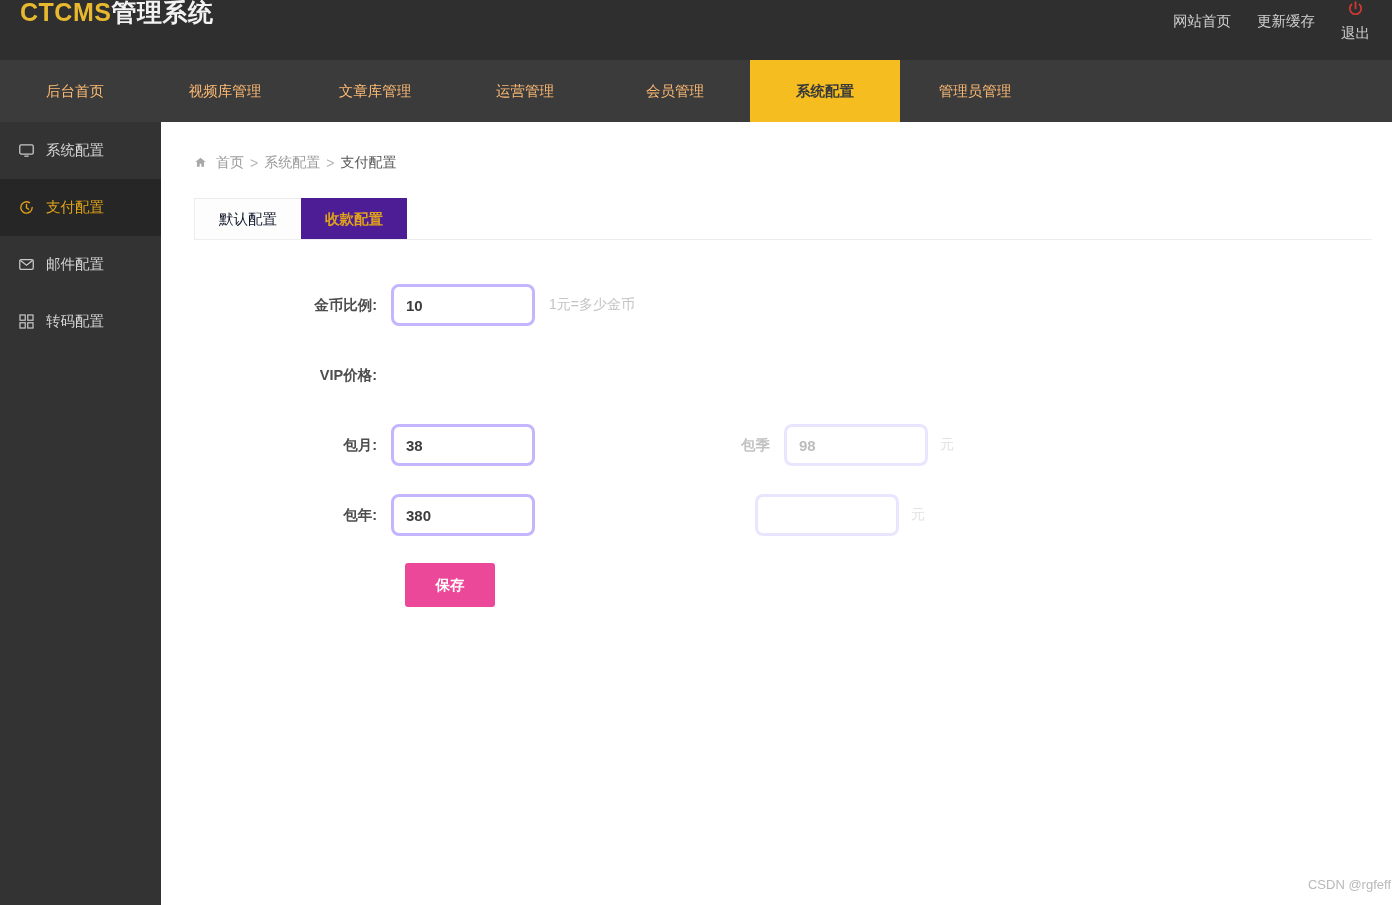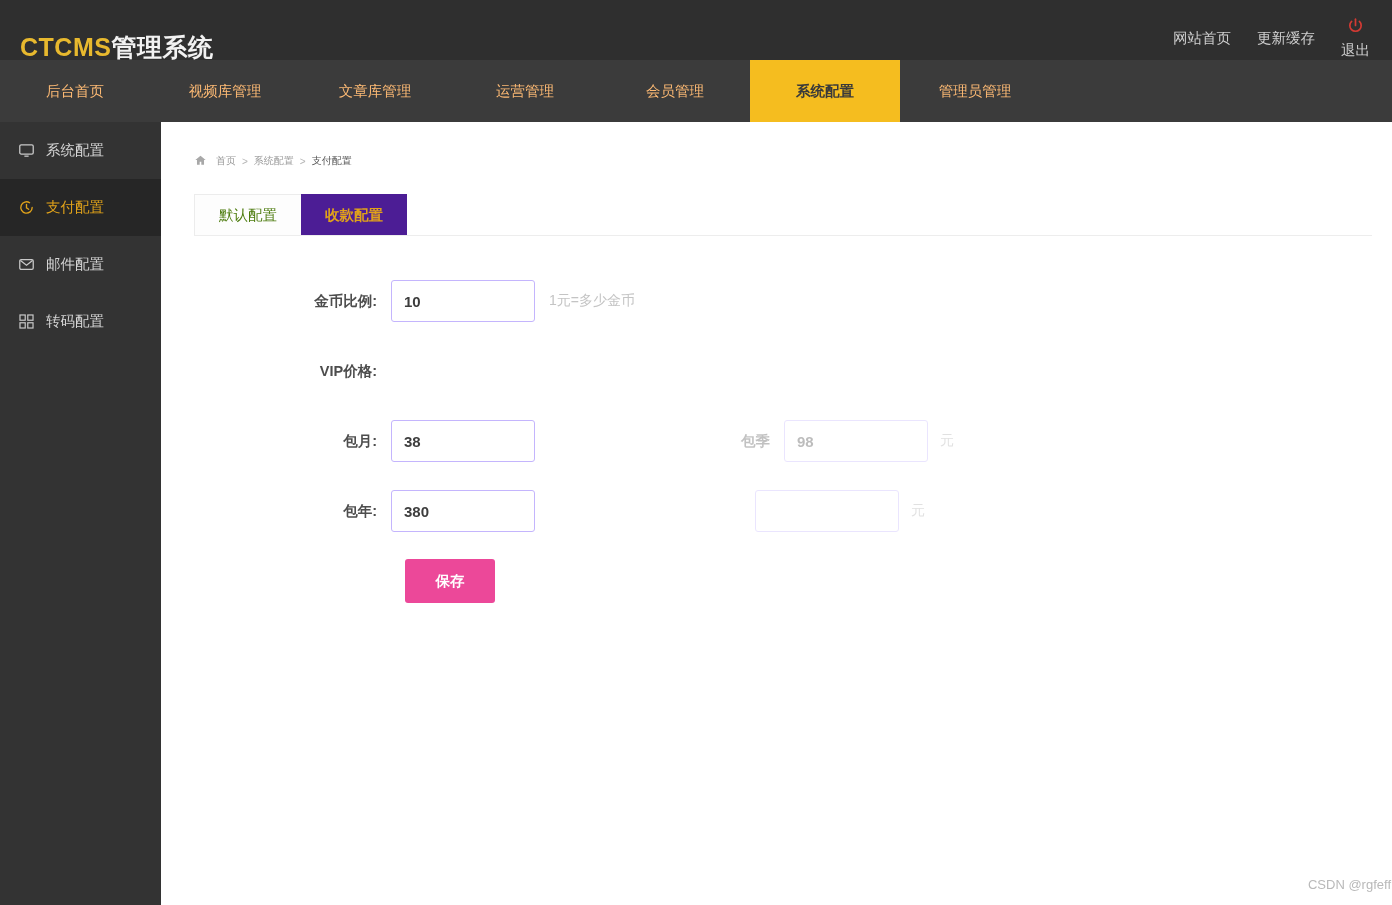--- a/index.html
+++ b/index.html
@@ -20,21 +20,21 @@
   }
 
   
   .topbar {
     position: absolute;
     left: 0; top: 0;
     width: 1392px;
     height: 60px;
     background: #2f2f2f;
     display: flex;
-    align-items: flex-end;
+    align-items: flex-start;
   }
   .logo {
     margin-left: 20px;
     font-size: 25px;
     font-weight: bold;
     letter-spacing: 0.5px;
     white-space: nowrap;
     line-height: 1;
   }
   .logo .logo-mark { color: #e8b92e; }
@@ -146,21 +146,21 @@
     width: 1231px;
     height: 783px;
     background: #ffffff;
   }
 
   .breadcrumb {
     display: flex;
     align-items: center;
     gap: 6px;
     margin: 32px 0 0 33px;
-    font-size: 10px;
+    font-size: 14px;
     color: #8e8e8e;
     white-space: nowrap;
   }
   .breadcrumb .home-ico {
     display: inline-flex;
     width: 14px; height: 14px;
     color: #a8a8a8;
     margin-right: 2px;
   }
   .breadcrumb .crumb { color: #9a9a9a; cursor: pointer; }
@@ -180,21 +180,21 @@
     padding: 0 24px;
     display: flex;
     align-items: center;
     justify-content: center;
     font-size: 14.5px;
     cursor: pointer;
     white-space: nowrap;
   }
   .tab.inactive {
     background: #fdfdfd;
-    color: #4d7c0f;
+    color: #0f172a;
     border: 1px solid #ececec;
     border-right: none;
   }
   .tab.active {
     background: #4c1d95;
     color: #e0a21a;
     font-weight: bold;
   }
   .tab-underline {
     position: absolute;
@@ -221,22 +221,22 @@
     padding-right: 14px;
     text-align: right;
     font-size: 14.5px;
     font-weight: bold;
     color: #4d4d4d;
     white-space: nowrap;
   }
   .finput {
     width: 144px;
     height: 42px;
-    border: 1px solid #c4b5fd;
-    border-radius: 3px;
+    border: 3px solid #c4b5fd;
+    border-radius: 8px;
     background: #ffffff;
     padding: 0 12px;
     font-size: 15px;
     font-weight: bold;
     color: #3d3d3d;
     font-family: "Liberation Sans", "DejaVu Sans", sans-serif;
     outline: none;
   }
   .finput::placeholder { color: #c8c8c8; font-weight: normal; }
   .fhint {

